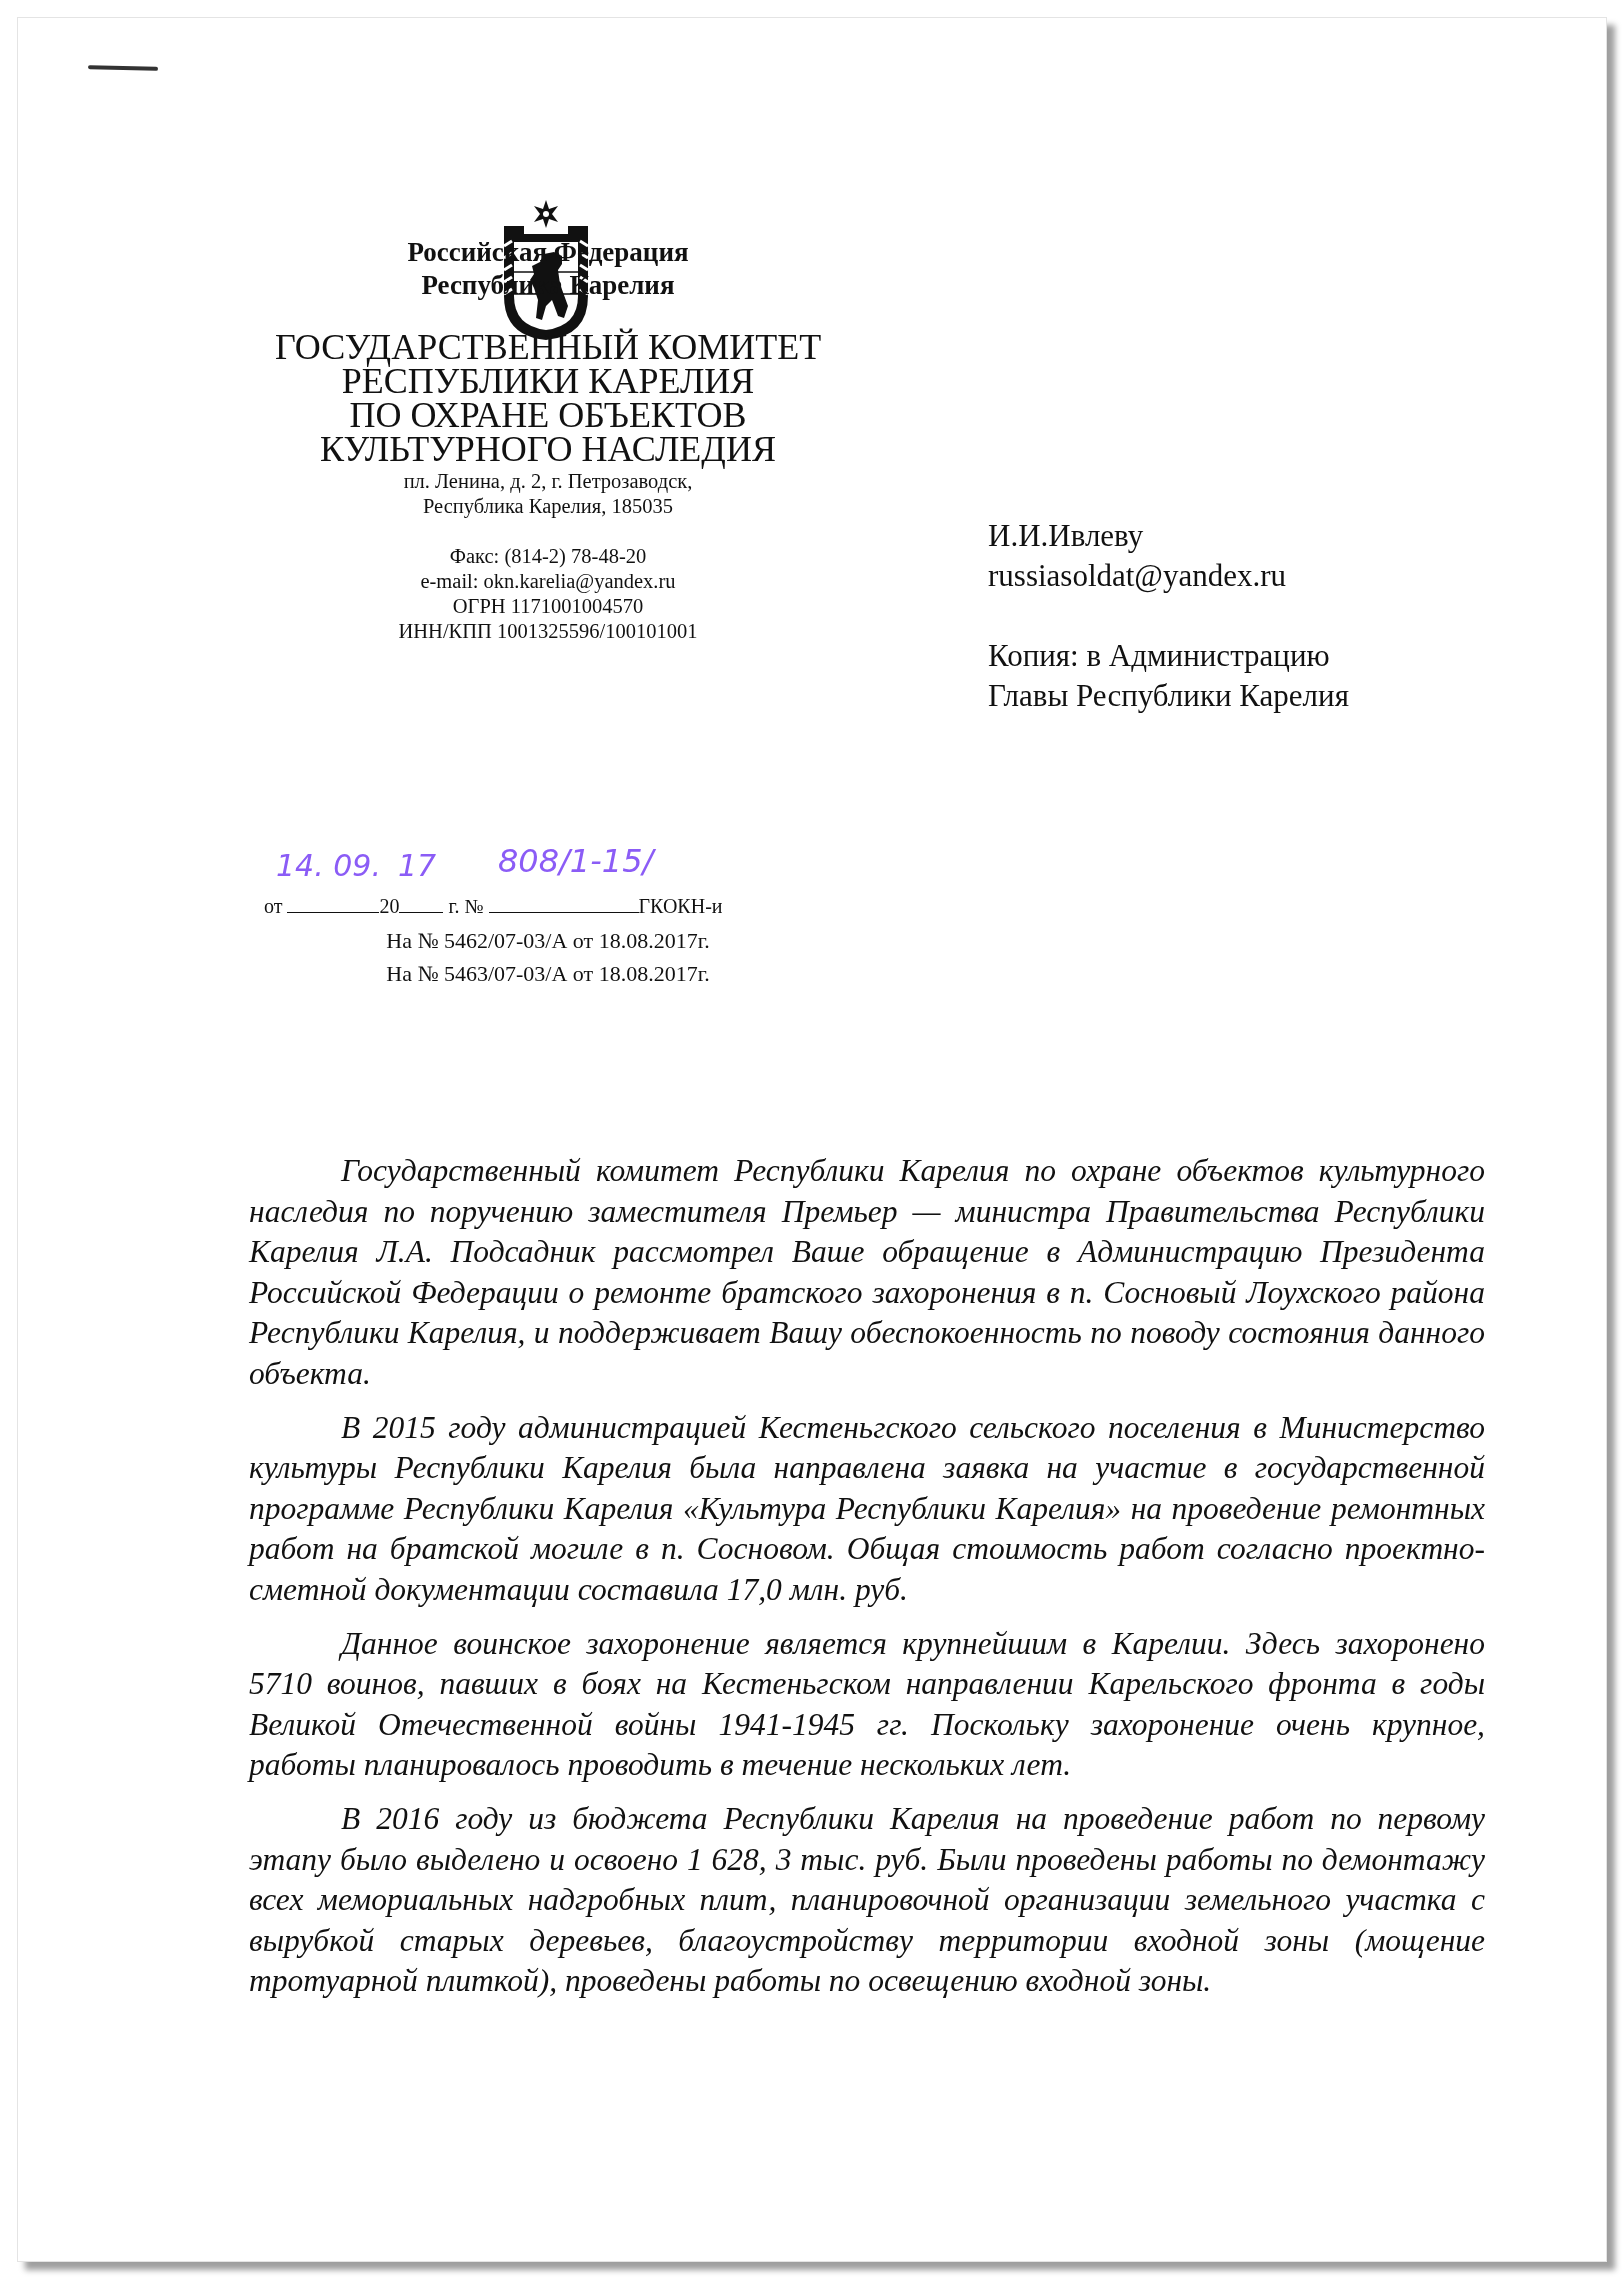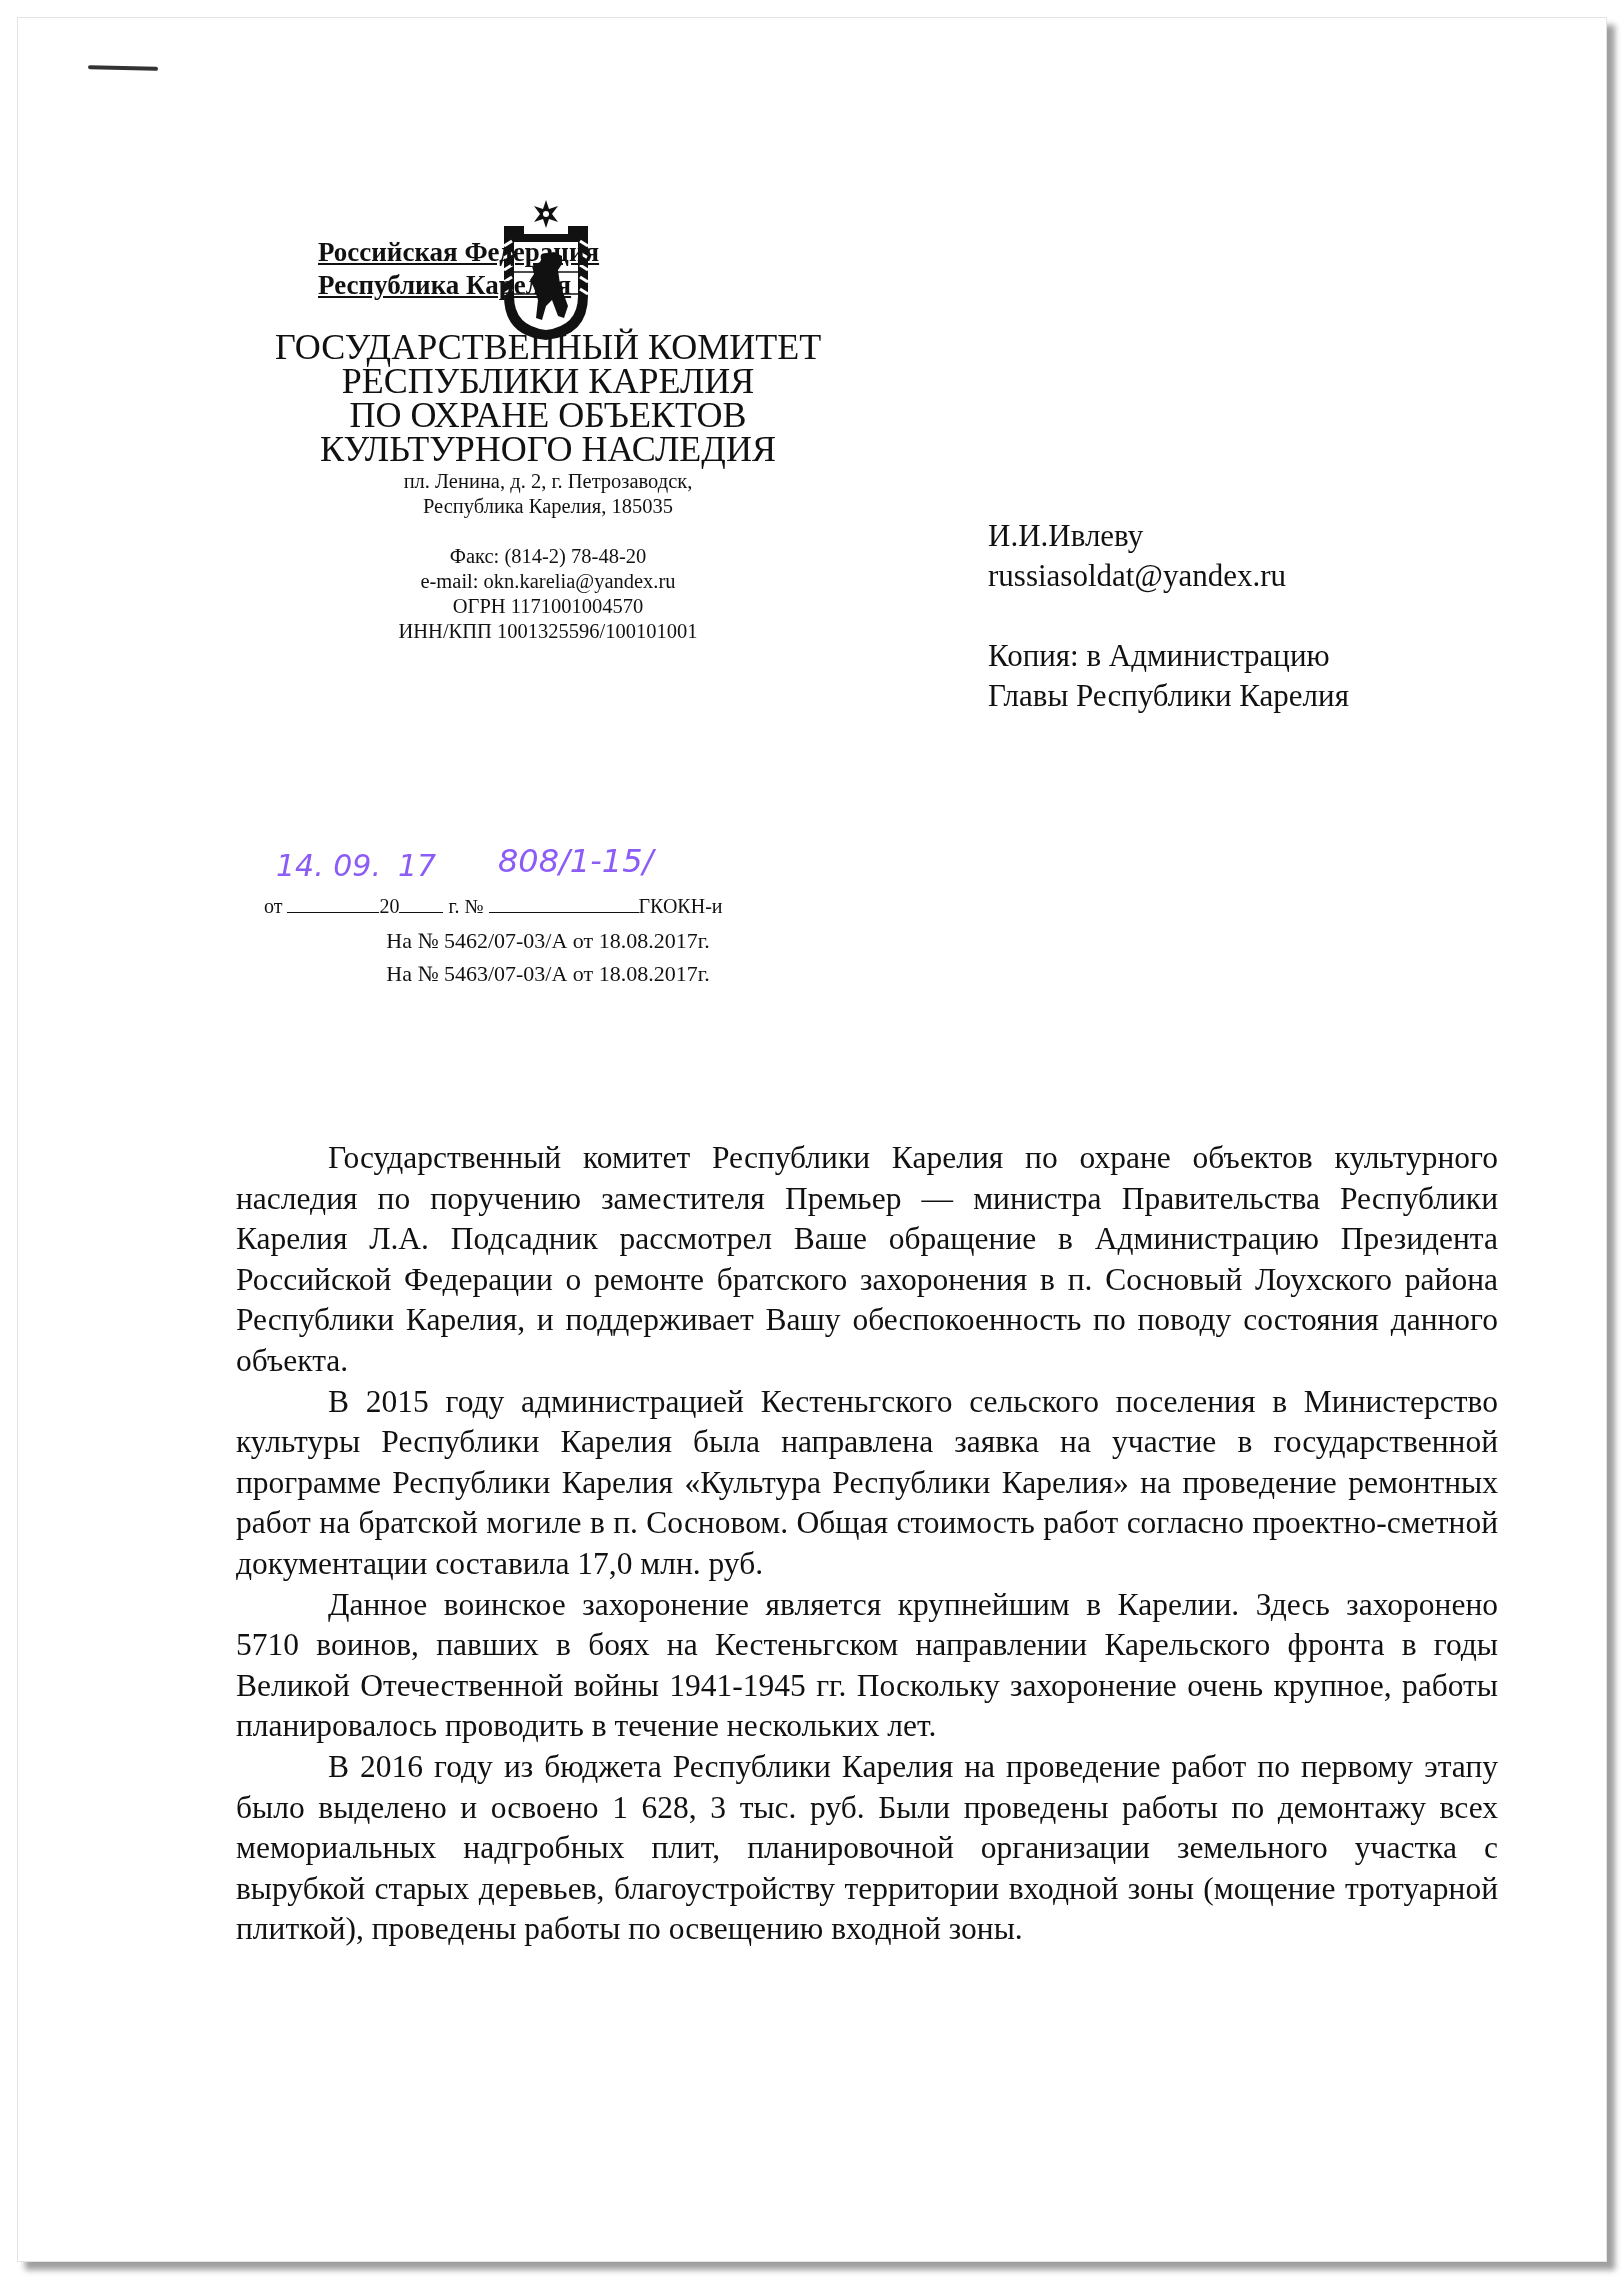--- a/index.html
+++ b/index.html
@@ -9,38 +9,38 @@
     font-family: "Liberation Serif", "DejaVu Serif", serif; color: #111;
   }
   .page {
     position: absolute; left: 17px; top: 17px; width: 1588px; height: 2243px;
     background: #fff; border: 1px solid #e4e4e4;
     box-shadow: 8px 8px 6px rgba(0,0,0,0.38);
   }
   .mark { position: absolute; left: 70px; top: 48px; width: 70px; height: 4px;
     background: #333; border-radius: 2px; transform: rotate(1.5deg); }
   .emblem { position: absolute; left: 470px; top: 178px; width: 116px; height: 146px; }
-  .hdr-bold { position: absolute; left: 300px; width: 460px; 
-    font-weight: bold; font-size: 27px; line-height: 32px; text-decoration: underline; }
+  .hdr-bold { position: absolute; left: 300px; width: 460px; text-align: center;
+    font-weight: bold; font-size: 27px; line-height: 32px; }
   .committee { position: absolute; left: 230px; width: 600px; text-align: center;
     font-size: 36px; line-height: 34px; }
   .contacts { position: absolute; left: 230px; width: 600px; text-align: center;
     font-size: 20.5px; line-height: 25px; }
   .recipient { position: absolute; left: 970px; top: 498px; font-size: 31px; line-height: 40px; }
   .refline { position: absolute; left: 218px; top: 866px; font-size: 20px; white-space: nowrap; margin-left: 28px; }
   .hand { position: absolute; color: #8b5cf6; font-family: "DejaVu Sans", sans-serif;
     font-style: italic; font-size: 30px; }
   .uline { display: inline-block; border-bottom: 1.5px solid #111; height: 28px; vertical-align: baseline; }
   .inresp { position: absolute; left: 230px; top: 906px; width: 600px; text-align: center;
     font-size: 22px; line-height: 33px; }
   .salut { position: absolute; left: 218px; width: 1262px; top: 1038px; text-align: center;
     font-size: 31px; }
   .body { position: absolute; left: 218px; top: 1120px; width: 1262px;
     font-size: 31.5px; line-height: 40.6px; text-align: justify; }
-  .body p { margin: 0; text-indent: 92px; }
+  .body p { margin: 13px; text-indent: 92px; font-style: italic; }
 </style>
 </head>
 <body>
 
 <div class="page">
   <div class="mark"></div>
 
   <svg class="emblem" viewBox="0 0 116 146">
 
     <g transform="translate(58,18)" fill="#111">

